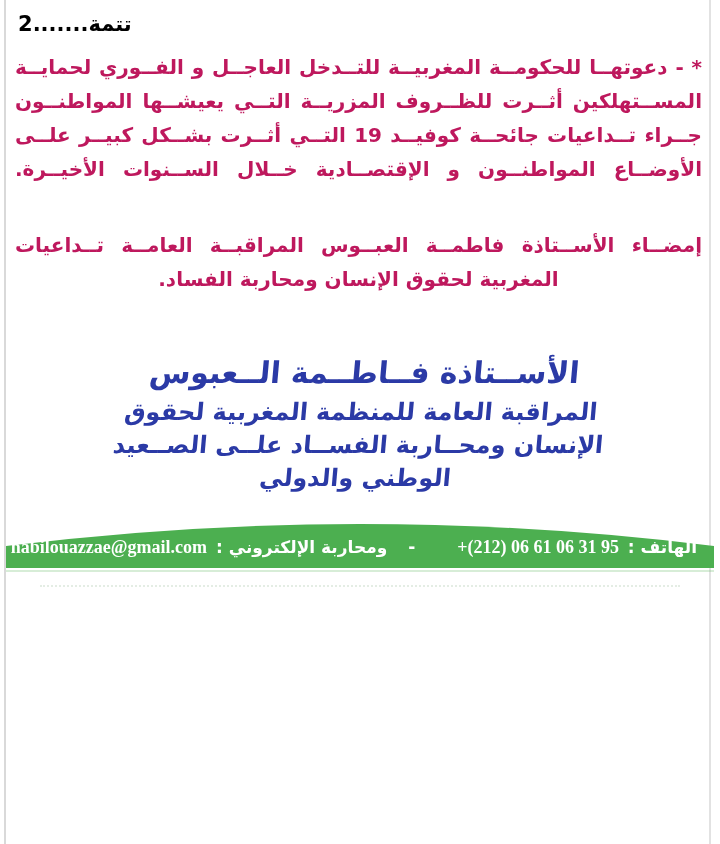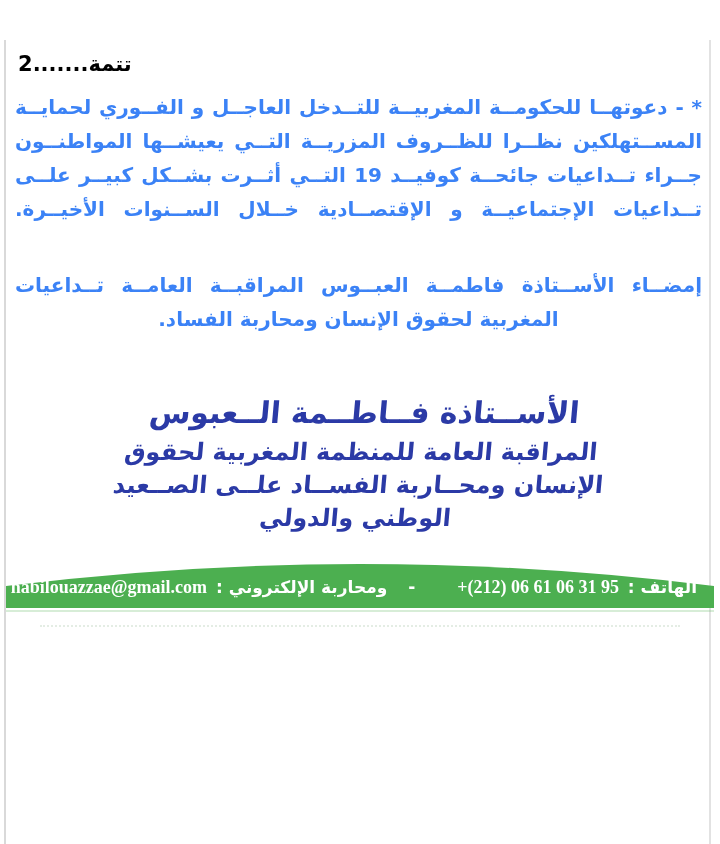--- a/index.html
+++ b/index.html
@@ -2,37 +2,37 @@
 <html lang="ar"><head>
 <meta charset="utf-8">
 <style>
   html,body{margin:0;padding:0;}
   body{
     width:720px;height:844px;
     background:#ffffff;
     font-family:"DejaVu Sans", sans-serif;
     position:relative;overflow:hidden;
   }
-  .page{position:absolute;inset:0;background:#ffffff;margin-top:40px;}
+  .page{position:absolute;inset:0;background:#ffffff;}
   
   .edge{position:absolute;top:0;bottom:0;width:2px;background:#d9d9d9;}
   .edge.left{left:4px;}
   .edge.right{left:709px;background:#e2e2e2;}
 
   
   .cont{
     position:absolute;top:12px;left:18px;
     direction:rtl;font-weight:bold;font-size:21px;color:#000;
     white-space:nowrap;
   }
 
   
   .para{position:absolute;left:15px;right:18px;direction:rtl;}
   .para .line{
-    font-weight:bold;font-size:20px;line-height:34px;color:#3b82f6;
+    font-weight:bold;font-size:20px;line-height:34px;color:#be185d;
     text-align:justify;text-align-last:justify;
     white-space:nowrap;overflow:hidden;
   }
   #p1{top:50px;}
   #p2{top:228px;}
   .para .line.center{text-align:left;text-align-last:center;}
 
   
   .sig{
     position:absolute;top:350px;left:60px;right:60px;
@@ -65,23 +65,23 @@
 
 <div class="page">
 
   <div class="edge left"></div>
   <div class="edge right"></div>
 
   <div class="cont">تتمة.......2</div>
 
   <div class="para" id="p1">
     <div class="line">* - دعوتهــا للحكومــة المغربيــة للتــدخل العاجــل و الفــوري لحمايــة</div>
-    <div class="line">المســتهلكين نظــرا للظــروف المزريــة التــي يعيشــها المواطنــون</div>
+    <div class="line">المســتهلكين أثــرت للظــروف المزريــة التــي يعيشــها المواطنــون</div>
     <div class="line">جــراء تــداعيات جائحــة كوفيــد 19 التــي أثــرت بشــكل كبيــر علــى</div>
-    <div class="line">تــداعيات الإجتماعيــة و الإقتصــادية خــلال الســنوات الأخيــرة.</div>
+    <div class="line">الأوضــاع المواطنــون و الإقتصــادية خــلال الســنوات الأخيــرة.</div>
   </div>
 
   <div class="para" id="p2">
     <div class="line">إمضــاء الأســتاذة فاطمــة العبــوس المراقبــة العامــة تــداعيات</div>
     <div class="line center">المغربية لحقوق الإنسان ومحاربة الفساد.</div>
   </div>
 
   <div class="sig">
     <div class="l-big">الأســتاذة فــاطــمة الــعبوس</div>
     <div class="l-med">المراقبة العامة للمنظمة المغربية لحقوق</div>

